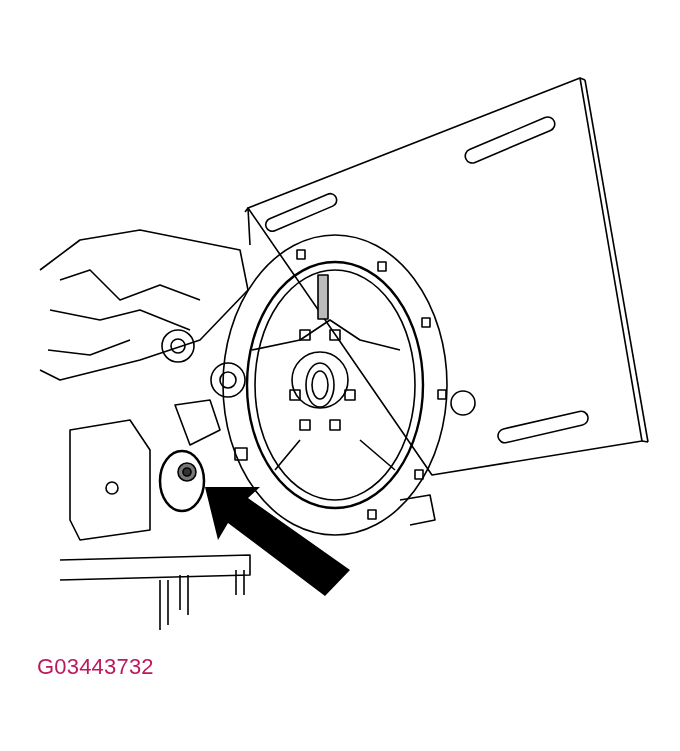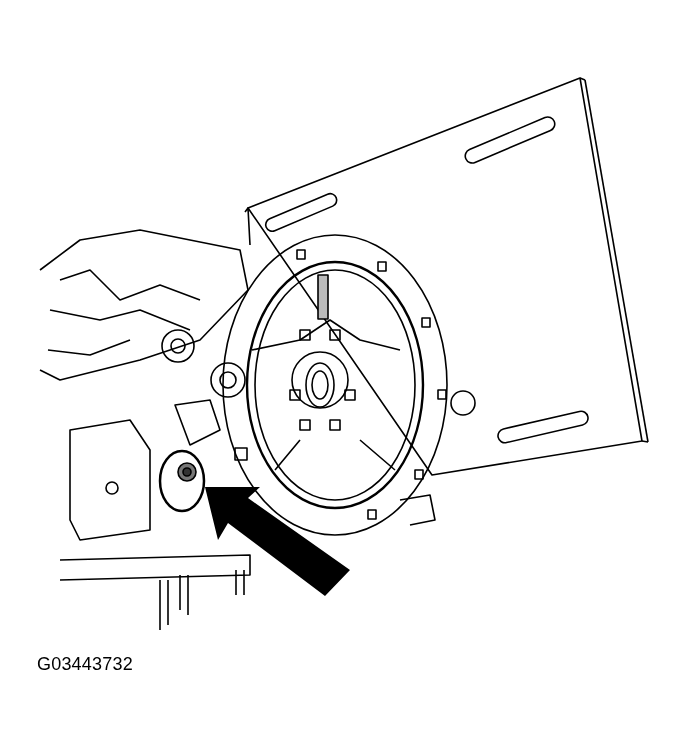--- a/index.html
+++ b/index.html
@@ -1,18 +1,18 @@
 <!DOCTYPE html>
 <html><head>
 <meta charset="utf-8">
 <style>
   html, body { margin:0; padding:0; background:#ffffff; }
   body { width:680px; height:751px; position:relative; overflow:hidden; font-family:"Liberation Sans", sans-serif; }
   #figure { position:absolute; left:0; top:0; width:680px; height:751px; }
-  #caption { position:absolute; left:37px; top:654px; font-size:18px; color:#000000; letter-spacing:0.2px;text-align:right; }
+  #caption { position:absolute; left:37px; top:654px; font-size:22px; color:#be185d; letter-spacing:0.2px;text-align:right; }
 </style>
 </head>
 <body>
 
 <svg id="figure" viewBox="0 0 680 751" xmlns="http://www.w3.org/2000/svg">
   <g fill="none" stroke="#000" stroke-width="1.6" stroke-linejoin="round">
 
     <g>
       <polygon points="248,208 580,78 642,441 432,475"></polygon>
       <polyline points="245,212 248,208 250,245"></polyline>

